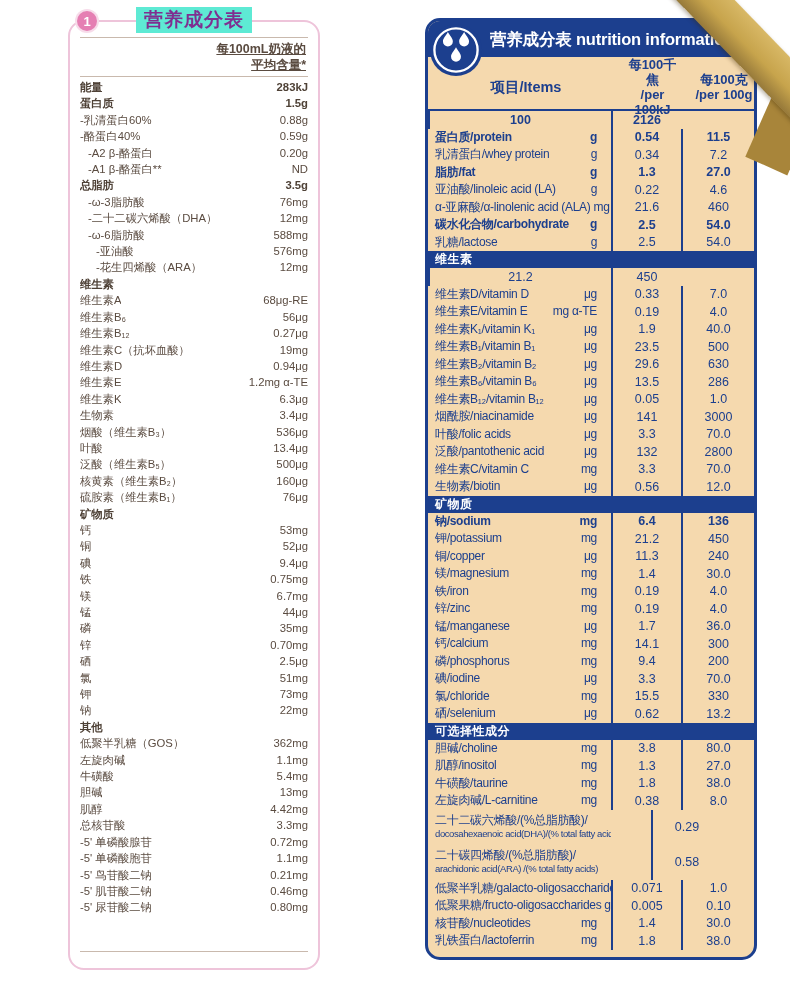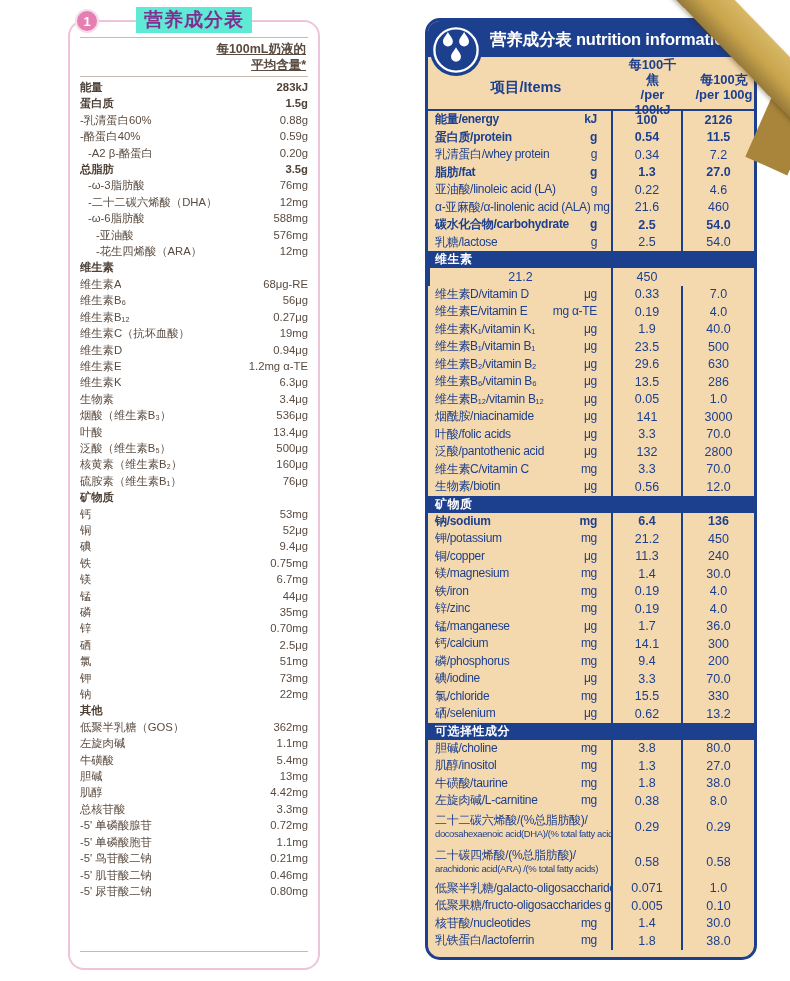--- a/index.html
+++ b/index.html
@@ -68,21 +68,21 @@
   .drops{position:absolute;left:1px;top:2px;width:54px;height:54px;z-index:3;}
   .rt-header{
     display:grid;grid-template-columns:183px 70px 1fr;height:54px;
     color:var(--blue);font-weight:bold;border-bottom:2.5px solid var(--blue);
   }
   .rt-header .hc{display:flex;flex-direction:column;align-items:center;justify-content:center;
     font-size:13px;line-height:15px;text-align:center;padding-left:13px;}
   .rt-header .hc.items{font-size:14.5px;}
   .rt-body{color:var(--blue);}
   .rrow{display:grid;grid-template-columns:183px 70px 1fr;height:17.5px;}
-  .rrow.dbl{height:35px;}
+  .rrow.dbl{height:35px;gap:40px;}
   .rrow .lab{
     display:flex;justify-content:space-between;align-items:center;
     padding:0 14px 0 7px;font-size:12px;line-height:13px;white-space:nowrap;
     letter-spacing:-0.3px;overflow:hidden;
   }
   .rrow .lab .u{margin-left:3px;flex:none;}
   .rrow .lab.dbllab{flex-direction:column;align-items:flex-start;justify-content:center;}
   .rrow .lab.dbllab .en{font-size:9.5px;letter-spacing:-0.4px;}
   .rrow .v{
     border-left:2px solid var(--blue);
@@ -130,20 +130,24 @@
         <span class="ll">-乳清蛋白60%</span>
         <span class="lv">0.88g</span>
       </div>
       <div class="lrow  ind0">
         <span class="ll">-酪蛋白40%</span>
         <span class="lv">0.59g</span>
       </div>
       <div class="lrow  ind1">
         <span class="ll">-A2 β-酪蛋白</span>
         <span class="lv">0.20g</span>
+      </div>
+      <div class="lrow  ind1">
+        <span class="ll">-A1 β-酪蛋白**</span>
+        <span class="lv">ND</span>
       </div>
       <div class="lrow bold ind0">
         <span class="ll">总脂肪</span>
         <span class="lv">3.5g</span>
       </div>
       <div class="lrow  ind1">
         <span class="ll">-ω-3脂肪酸</span>
         <span class="lv">76mg</span>
       </div>
       <div class="lrow  ind1">
@@ -338,24 +342,20 @@
       <div>每100千焦</div>
       <div>/per 100kJ</div>
     </div>
     <div class="hc">
       <div>每100克</div>
       <div>/per 100g</div>
     </div>
   </div>
   <div class="rt-body" id="rt-body">
       <div class="rrow bold">
-        <div class="lab">
-          <span class="zh">能量/energy</span>
-          <span class="u">kJ</span>
-        </div>
         <div class="v">100</div>
         <div class="v">2126</div>
       </div>
       <div class="rrow bold">
         <div class="lab">
           <span class="zh">蛋白质/protein</span>
           <span class="u">g</span>
         </div>
         <div class="v">0.54</div>
         <div class="v">11.5</div>

